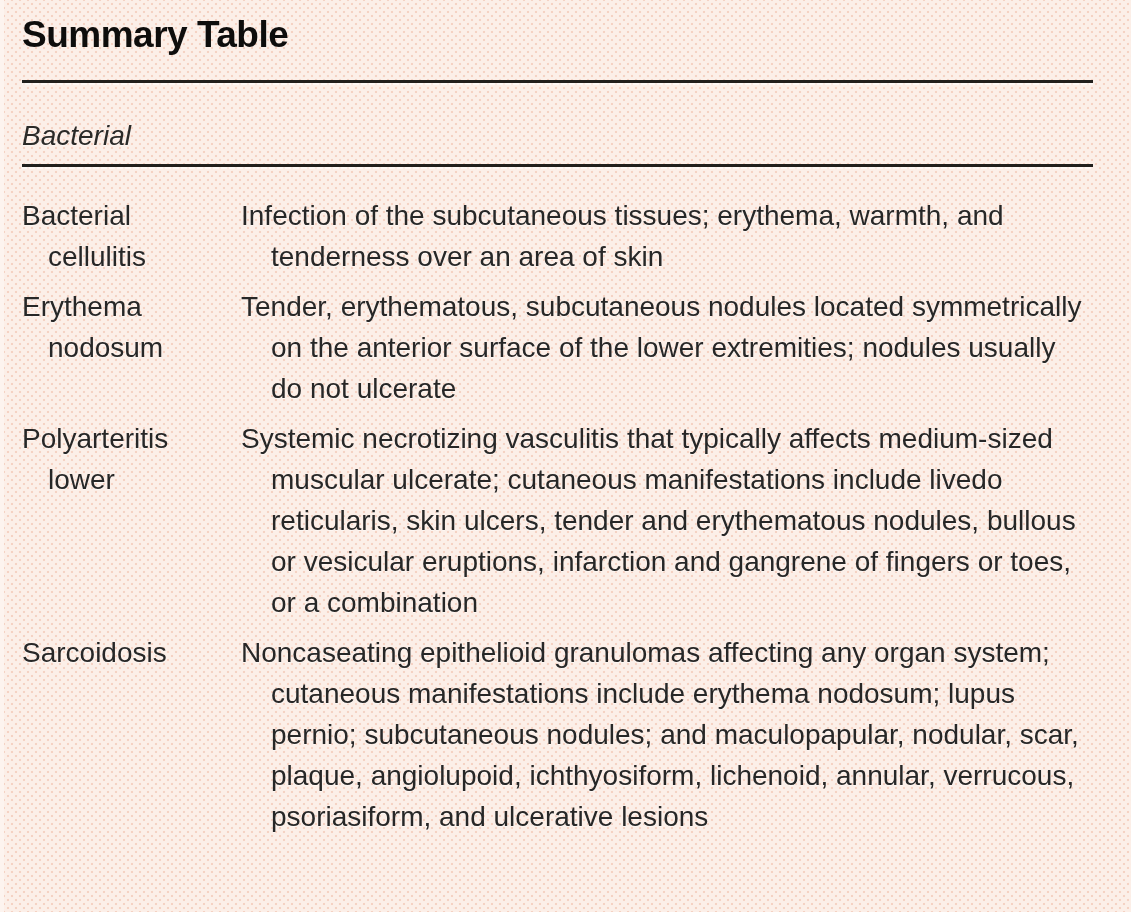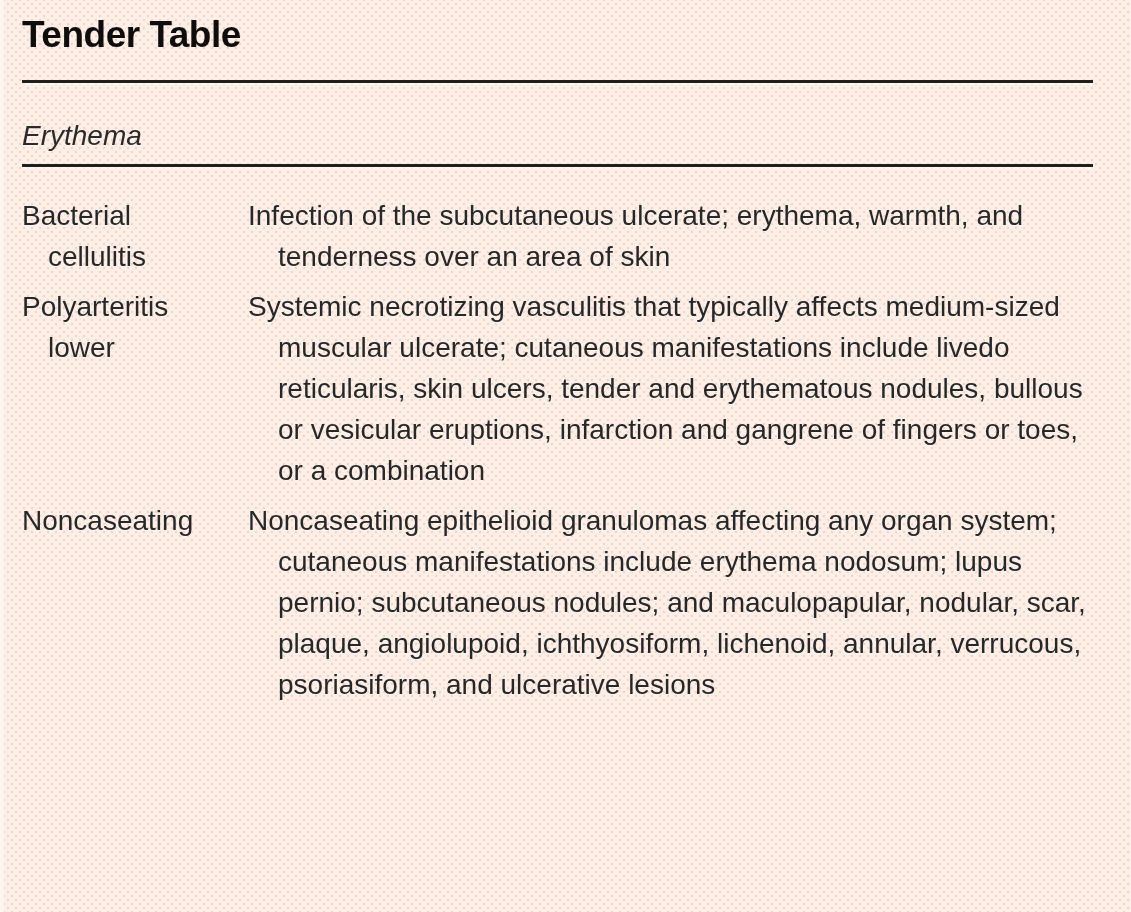--- a/index.html
+++ b/index.html
@@ -52,59 +52,62 @@
   .rows {
     margin-top: 28px;
   }
   .row {
     display: grid;
     grid-template-columns: 219px 1fr;
     margin-bottom: 9px;
     font-size: 28px;
     line-height: 41px;
     text-shadow: 0 1px 0 rgba(255,255,255,0.45);
-    gap: 7px;
   }
   .cell-condition {
     padding-left: 26px;
     text-indent: -26px;
     padding-right: 10px;
   }
   .cell-characteristics {
     padding-left: 30px;
     text-indent: -30px;
   }
 </style>
 </head>
 <body>
 
 <div class="page">
 
-  <h1 class="title">Tender Table</h1>
+  <h1 class="title">Summary Table</h1>
 
   <div class="rule rule-title"></div>
 
   <div class="header-row">
-    <div>Erythema</div>
+    <div>Bacterial</div>
   </div>
 
   <div class="rule rule-header"></div>
 
   <div class="rows">
 
     <div class="row">
       <div class="cell-condition">Bacterial cellulitis</div>
-      <div class="cell-characteristics">Infection of the subcutaneous ulcerate; erythema, warmth, and tenderness over an area of skin</div>
+      <div class="cell-characteristics">Infection of the subcutaneous tissues; erythema, warmth, and tenderness over an area of skin</div>
     </div>
 
+    <div class="row">
+      <div class="cell-condition">Erythema nodosum</div>
+      <div class="cell-characteristics">Tender, erythematous, subcutaneous nodules located symmetrically on the anterior surface of the lower extremities; nodules usually do not ulcerate</div>
+    </div>
 
     <div class="row">
       <div class="cell-condition">Polyarteritis lower</div>
       <div class="cell-characteristics">Systemic necrotizing vasculitis that typically affects medium-sized muscular ulcerate; cutaneous manifestations include livedo reticularis, skin ulcers, tender and erythematous nodules, bullous or vesicular eruptions, infarction and gangrene of fingers or toes, or a combination</div>
     </div>
 
     <div class="row">
-      <div class="cell-condition">Noncaseating</div>
+      <div class="cell-condition">Sarcoidosis</div>
       <div class="cell-characteristics">Noncaseating epithelioid granulomas affecting any organ system; cutaneous manifestations include erythema nodosum; lupus pernio; subcutaneous nodules; and maculopapular, nodular, scar, plaque, angiolupoid, ichthyosiform, lichenoid, annular, verrucous, psoriasiform, and ulcerative lesions</div>
     </div>
 
   </div>
 </div>
 
 </body></html>

